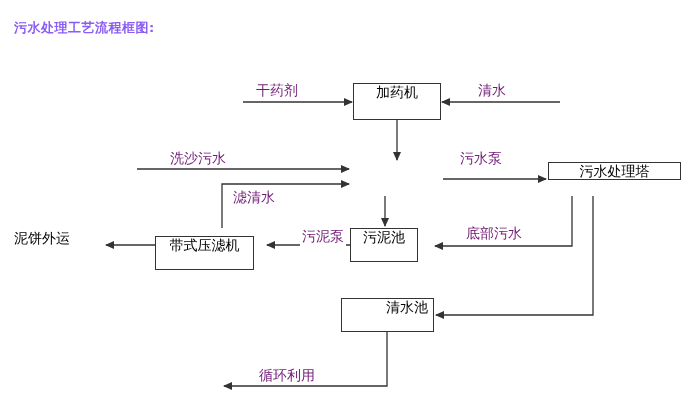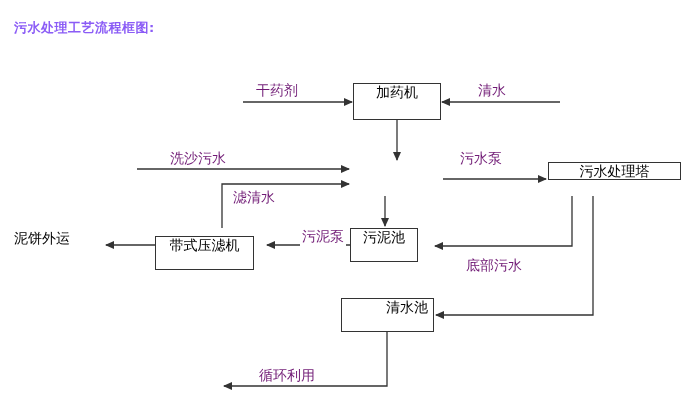--- a/index.html
+++ b/index.html
@@ -134,19 +134,19 @@
   <div class="edge-label" style="left:478px; top:82px;">清水</div>
 
   <div class="edge-label" style="left:170px; top:150px;">洗沙污水</div>
 
   <div class="edge-label" style="left:233px; top:189px;">滤清水</div>
 
   <div class="edge-label" style="left:460px; top:150px;">污水泵</div>
 
   <div class="edge-label" style="left:287px; top:228px; background:#ffffff; padding:0 2px;margin-left:13px;">污泥泵</div>
 
-  <div class="edge-label" style="left:466px; top:225px;margin-top:32px;">底部污水</div>
+  <div class="edge-label" style="left:466px; top:225px;">底部污水</div>
 
   <div class="edge-label" style="left:259px; top:367px;">循环利用</div>
 
   <div class="term-label" style="left:14px; top:230px;">泥饼外运</div>
 
 </div>
 
 </body></html>

